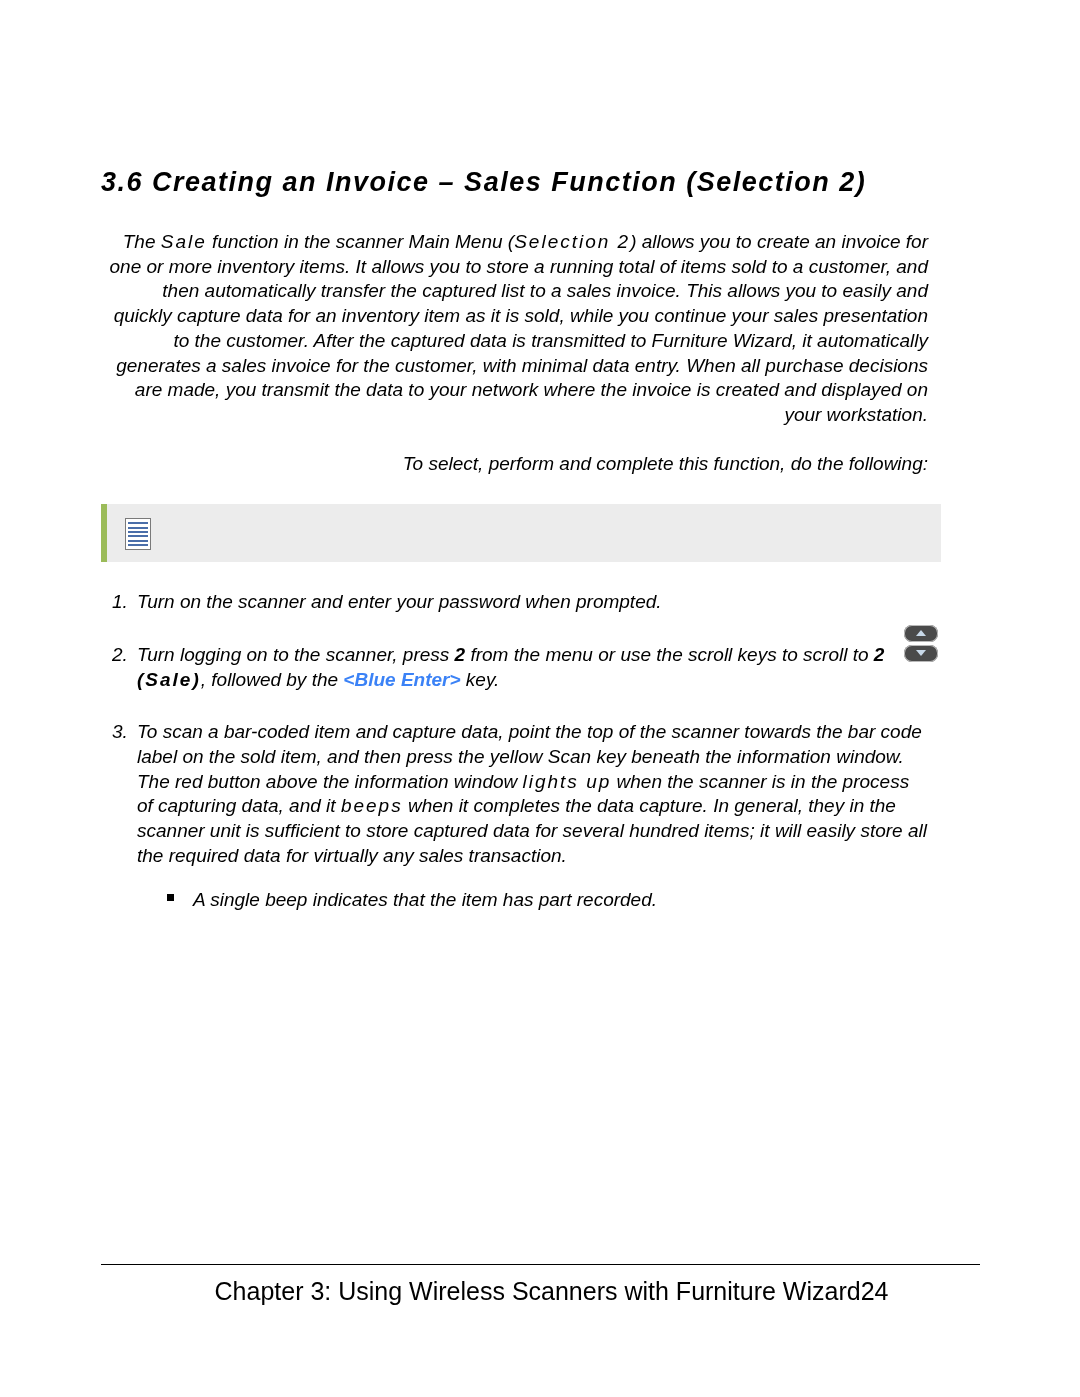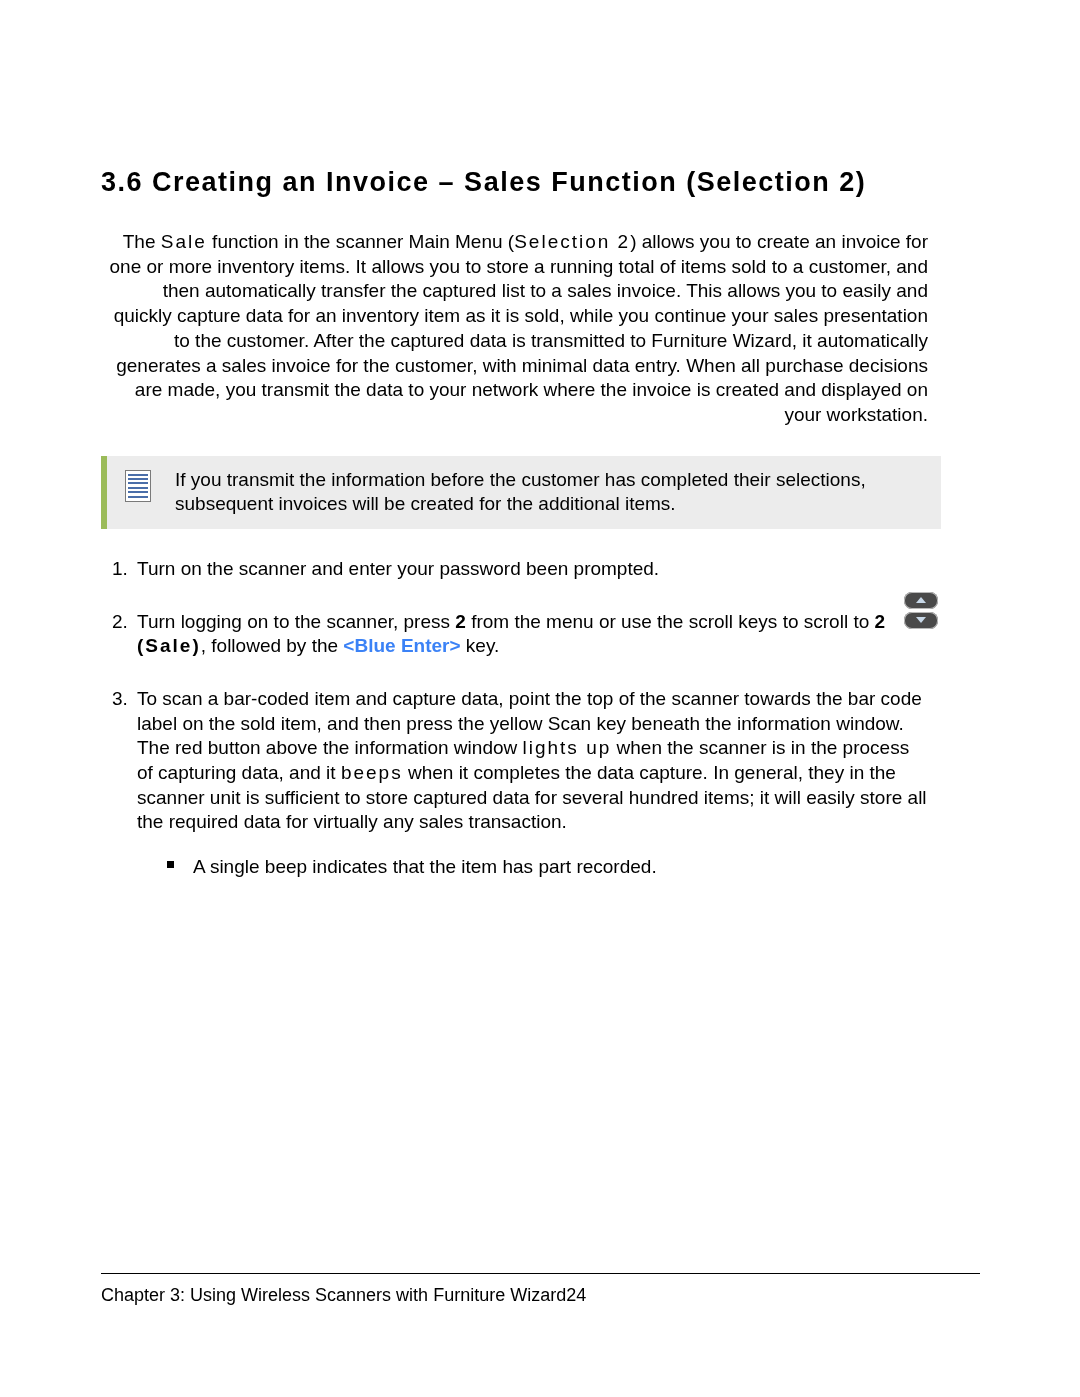--- a/index.html
+++ b/index.html
@@ -15,20 +15,21 @@
     color: #000000;
     line-height: 1.3;
     position: relative;
     box-sizing: border-box;
   }
   .page {
     position: relative;
     padding: 165px 100px 0 101px;
     box-sizing: border-box;
     width: 1028px;
+    font-style: italic;
   }
   h2.section-heading {
     font-size: 27px;
     font-weight: bold;
     letter-spacing: 1.5px;
     margin: 0 0 30px 0;
   }
   .para {
     margin: 0 0 24px 0;
     text-align: right;
@@ -138,52 +139,53 @@
     right: 100px;
     bottom: 90px;
   }
   .footer hr {
     border: none;
     border-top: 1px solid #000;
     margin: 0 0 10px 0;
   }
   .footer-line {
     display: flex;
-    justify-content: flex-start;
-    font-size: 18px;
+    justify-content: center;
+    font-size: 25px;
+    margin-left: 22px;
   }
 </style>
 </head>
 <body>
 
 <div class="page">
   <h2 class="section-heading">3.6 Creating an Invoice – Sales Function (Selection 2)</h2>
 
   <p class="para">
     <span>The </span><span class="spaced">Sale</span><span> function in the scanner Main Menu (</span><span class="spaced">Selection 2</span><span>) allows you to create an invoice for one or more inventory items. It allows you to store a running total of items sold to a customer, and then automatically transfer the captured list to a sales invoice. This allows you to easily and quickly capture data for an inventory item as it is sold, while you continue your sales presentation to the customer. After the captured data is transmitted to Furniture Wizard, it automatically generates a sales invoice for the customer, with minimal data entry. When all purchase decisions are made, you transmit the data to your network where the invoice is created and displayed on your workstation.</span>
   </p>
 
+  <p class="para">To select, perform and complete this function, do the following:</p>
 
   <div class="note-box">
     <div class="note-icon">
       <div class="note-icon-inner">
         <div class="line"></div>
           <div class="line"></div>
           <div class="line"></div>
           <div class="line"></div>
           <div class="line"></div>
           <div class="line"></div>
       </div>
     </div>
-    <div class="note-text">If you transmit the information before the customer has completed their selections, subsequent invoices will be created for the additional items.</div>
   </div>
 
   <ol class="steps">
     <li>
-      <span>Turn on the scanner and enter your password been prompted.</span>
+      <span>Turn on the scanner and enter your password when prompted.</span>
     </li>
     <li>
       <div class="step2-wrap">
         <span>Turn logging on to the scanner, press </span><b>2</b><span> from the menu or use the scroll keys to scroll to </span><b><span class="spaced">2 (Sale)</span></b><span>, followed by the </span><span class="blue-enter">&lt;Blue Enter&gt;</span><span> key.</span>
         <div class="scroll-img">
           <div class="scroll-btn">
               <div class="arrow-up"></div>
             </div>
           <div class="scroll-btn">
               <div class="arrow-down"></div>

